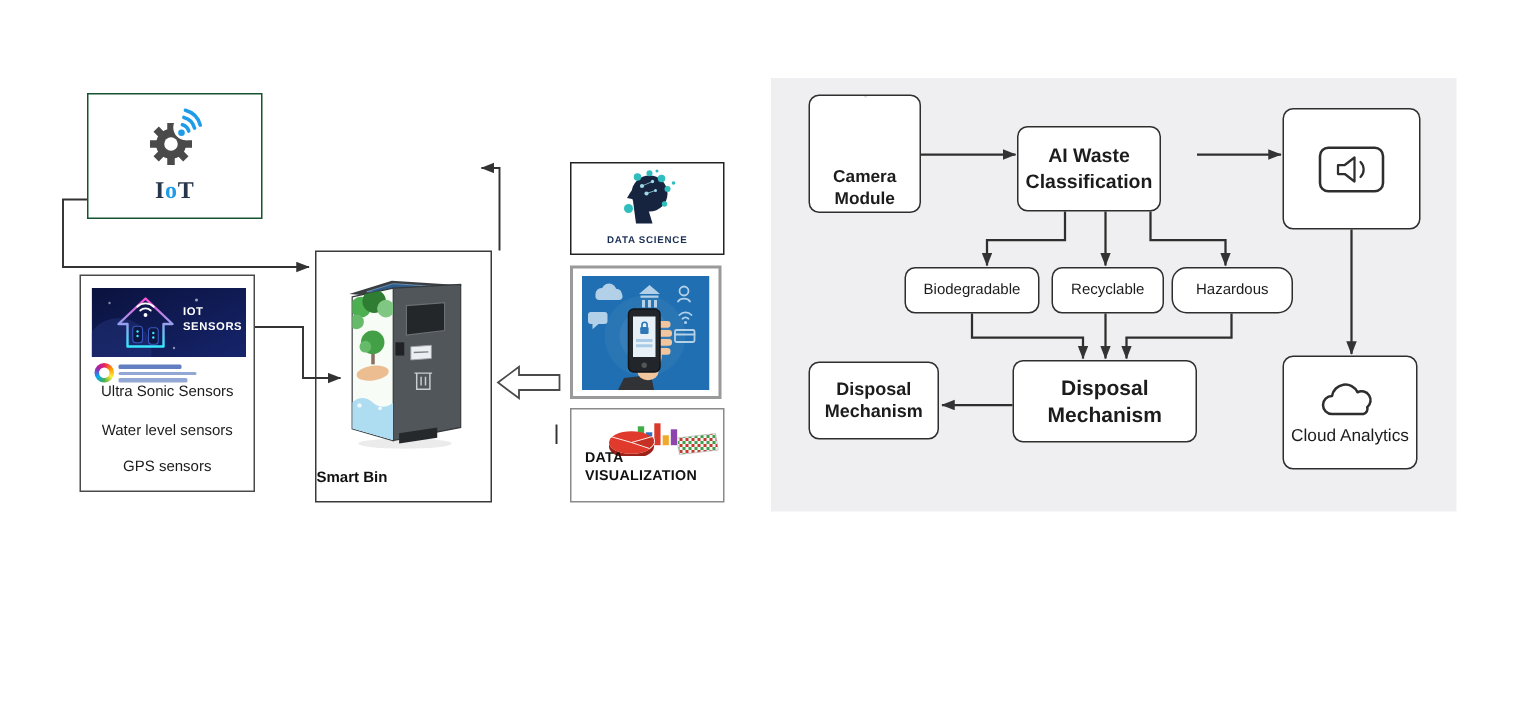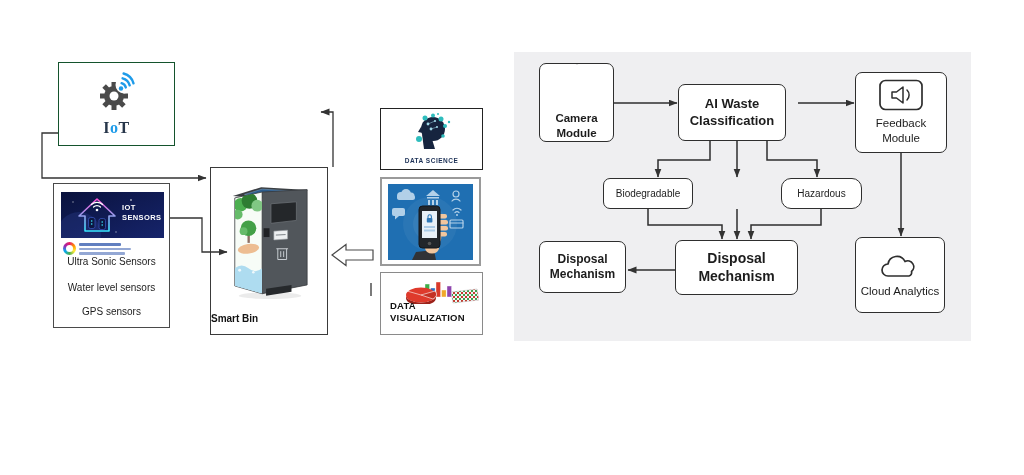--- a/index.html
+++ b/index.html
@@ -253,37 +253,39 @@
 
   <div class="node n-camera z2" style="left:539px;top:63px;width:75px;height:79px;gap:46px;">
     <svg width="46" height="31" viewBox="0 0 46 31">
       <rect x="2" y="1.5" width="42" height="28" rx="6" fill="none" stroke="#2e2e2e" stroke-width="1.8"></rect>
       <circle cx="23" cy="15.5" r="6.8" fill="none" stroke="#2e2e2e" stroke-width="1.8"></circle>
       <circle cx="23" cy="15.5" r="2.6" fill="#2e2e2e"></circle>
     </svg>
     <span class="lbl">Camera Module</span>
   </div>
 
-  <div class="node n-ai z2" style="left:678px;top:84px;width:108px;height:57px;">
+  <div class="node n-ai z2" style="left:678px;top:84px;width:96px;height:57px;">
     <span class="lbl">AI Waste Classification</span>
   </div>
 
   <div class="node n-feedback z2" style="left:855px;top:72px;width:92px;height:81px;">
     <svg width="46" height="32" viewBox="0 0 46 32">
       <rect x="2" y="1.5" width="42" height="29" rx="5.5" fill="none" stroke="#2e2e2e" stroke-width="1.7"></rect>
       <path d="M14,13 h4.5 L25,8 v16 l-6.5,-5 H14 z" fill="none" stroke="#2e2e2e" stroke-width="1.5" stroke-linejoin="round"></path>
       <path d="M29,11 a7,7 0 0 1 0,10" fill="none" stroke="#2e2e2e" stroke-width="1.5" stroke-linecap="round"></path>
     </svg>
-    <span class="lbl">Feedback Module</span>
   </div>
 
   <div class="node n-cat z2" style="left:603px;top:178px;width:90px;height:31px;">
     <span class="lbl">Biodegradable</span>
   </div>
 
+  <div class="node n-cat z2" style="left:701px;top:178px;width:75px;height:31px;">
+    <span class="lbl">Recyclable</span>
+  </div>
 
   <div class="node n-cat z2" style="left:781px;top:178px;width:81px;height:31px;border-radius:10px;">
     <span class="lbl">Hazardous</span>
   </div>
 
   <div class="node n-displ z2" style="left:539px;top:241px;width:87px;height:52px;">
     <span class="lbl">Disposal Mechanism</span>
   </div>
 
   <div class="node n-dispc z2" style="left:675px;top:240px;width:123px;height:55px;">

